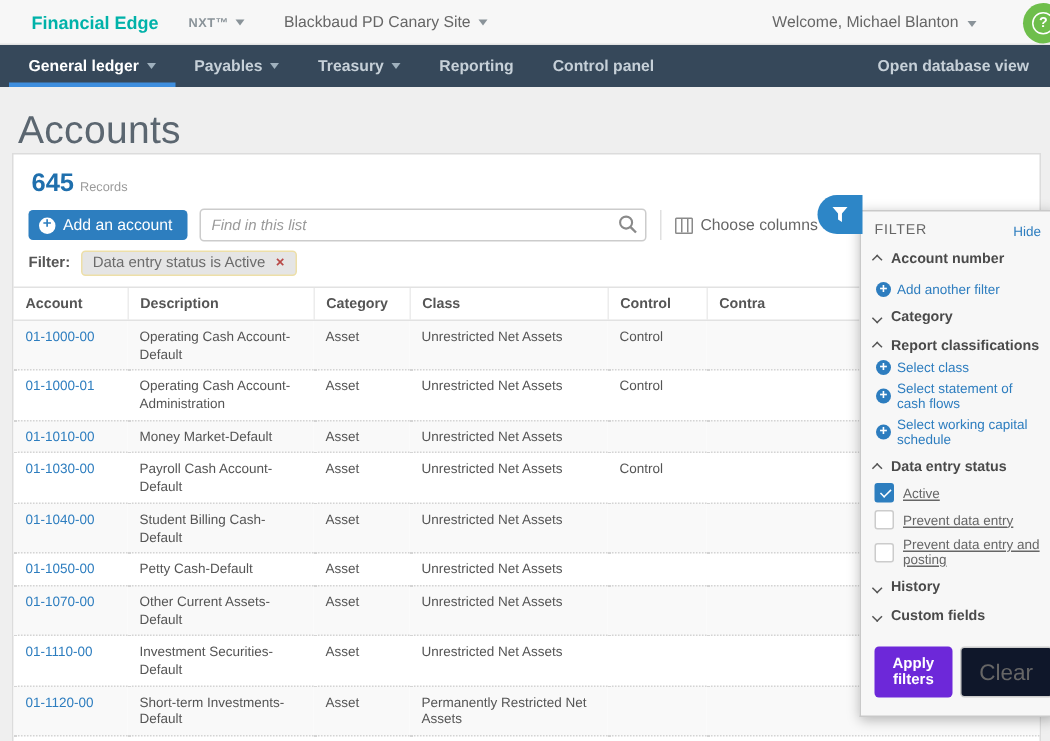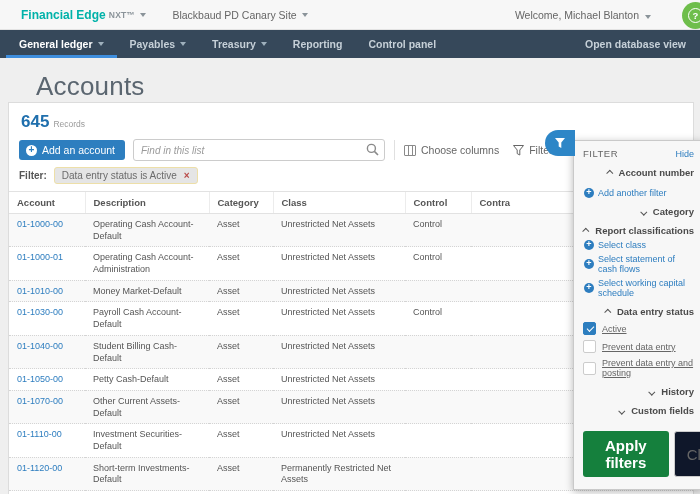--- a/index.html
+++ b/index.html
@@ -4,21 +4,21 @@
 <style>
   * { margin:0; padding:0; box-sizing:border-box; }
   html,body { width:700px; height:494px; overflow:hidden;
     font-family:"Liberation Sans", sans-serif; background:#efefef; }
   .stage { position:relative; width:700px; height:494px; overflow:hidden; }
 
   
   .topbar { height:30px; background:#f7f7f7; border-bottom:1px solid #e3e3e3;
     display:flex; align-items:center; padding:0 21px; position:relative; }
   .brand { color:#00b2a9; font-weight:bold; font-size:12px; }
-  .brand-nxt { color:#8a9399; font-size:8.5px; font-weight:bold; margin-left:3px; letter-spacing:.3px; }
+  .brand-nxt { color:#8a9399; font-size:8.5px; font-weight:bold; margin-left:20px; letter-spacing:.3px; }
   .caret { display:inline-block; width:0; height:0; border-left:3.5px solid transparent;
     border-right:3.5px solid transparent; border-top:4px solid #8a9399; margin-left:5px; }
   .site { color:#666; font-size:10.5px; margin-left:26px; }
   .topbar-right { margin-left:auto; display:flex; align-items:center; }
   .welcome { color:#666; font-size:10.5px; margin-right:28px; }
   .welcome .caret { margin-left:6px; }
   .help-btn { position:absolute; right:-9px; top:2px; width:27px; height:27px;
     border-radius:50%; background:#6ebe4b; display:flex; align-items:center; justify-content:center; }
   .help-q { width:15px; height:15px; border:1.4px solid #fff; border-radius:50%;
     color:#fff; font-size:9.5px; font-weight:bold; display:flex; align-items:center; justify-content:center; }
@@ -27,38 +27,38 @@
   .navbar { height:28px; background:#36485a; display:flex; align-items:stretch; padding:0 6px; }
   .nav-item { display:flex; align-items:center; padding:0 13px; color:#c6d0d8;
     font-size:10.5px; font-weight:bold; cursor:pointer; position:relative; }
   .nav-item .caret { border-top-color:#9fb0bd; }
   .nav-item.active { color:#fff; }
   .nav-item.active::after { content:""; position:absolute; left:0; right:0; bottom:0; height:3px; background:#3e8ede; }
   .db-link { margin-left:auto; display:flex; align-items:center; color:#c6d0d8;
     font-size:10.5px; font-weight:bold; padding:0 8px; cursor:pointer; }
 
   
-  .page-head { padding:13px 12px 9px 12px;margin-left:24px; }
+  .page-head { padding:13px 12px 9px 12px; }
   .page-title { font-size:26px; font-weight:400; color:#5b6670; letter-spacing:.2px; }
 
   
   .card { position:absolute; left:8px; right:6px; top:102px; bottom:0;
     background:#fff; border:1px solid #dcdcdc; border-bottom:none; }
   .records { padding:9px 12px 2px 12px; display:flex; align-items:baseline; }
   .rec-count { color:#1f6fad; font-weight:bold; font-size:17px; }
   .rec-label { color:#9a9a9a; font-size:8.5px; margin-left:4px;text-align:center; }
 
   
   .toolbar { display:flex; align-items:center; padding:5px 10px 5px 10px; }
   .btn-add { display:flex; align-items:center; background:#2d7ebf; color:#fff;
     font-size:10.5px; border:none; border-radius:3px; padding:4px 10px 4px 7px; cursor:pointer; }
   .plus-disc { width:11px; height:11px; border-radius:50%; background:#fff; color:#2d7ebf;
     font-size:10px; font-weight:bold; line-height:10px; text-align:center; margin-right:5px; }
   .search-wrap { position:relative; margin-left:8px; }
-  .search-input { width:252px; height:22px; border:1px solid #ccc; border-radius:3px;
+  .search-input { width:298px; height:22px; border:1px solid #ccc; border-radius:3px;
     font-size:10px; font-style:italic; color:#555; padding:0 24px 0 7px; outline:none; }
   .search-input::placeholder { color:#9a9a9a; font-style:italic; }
   .search-icon { position:absolute; right:6px; top:4px; }
   .tb-sep { width:1px; height:20px; background:#e0e0e0; margin:0 9px; }
   .tb-item { display:flex; align-items:center; color:#666; font-size:10.5px; cursor:pointer; }
   .tb-item + .tb-item { margin-left:14px; }
   .tb-item svg, .tb-item .colicon { margin-right:5px; }
   .colicon { width:12px; height:11px; border:1px solid #8a8a8a; border-radius:1px;
     display:inline-block; position:relative; }
   .colicon::before, .colicon::after { content:""; position:absolute; top:0; bottom:0; width:1px; background:#8a8a8a; }
@@ -87,40 +87,40 @@
     background:#2d86c7; border-radius:13px 0 0 13px; display:flex; align-items:center;
     justify-content:center; cursor:pointer; z-index:6; }
 
   
   .filter-panel { position:absolute; left:573px; top:140px; width:130px; z-index:5;
     background:#f7f7f7; border:1px solid #c9c9c9; border-right:none;
     box-shadow:0 2px 8px rgba(0,0,0,.28); padding:7px 9px 12px 9px; }
   .fp-head { display:flex; align-items:center; justify-content:space-between; margin-bottom:4px; }
   .fp-title { font-size:9.5px; color:#666; letter-spacing:.5px; }
   .fp-hide { font-size:9px; color:#2d7dbf; cursor:pointer; }
-  .fp-sec { display:flex; align-items:center; margin:8px 0 2px 0; cursor:pointer;justify-content:flex-end; }
+  .fp-sec { display:flex; align-items:center; margin:8px 0 2px 0; cursor:pointer; }
   .chev { display:inline-block; width:5px; height:5px; border-left:1.5px solid #555;
     border-top:1.5px solid #555; margin-right:6px; }
   .chev.up { transform:rotate(45deg) translateY(1px); }
   .chev.down { transform:rotate(225deg) translateY(-1px); }
   .fp-sec-label { font-size:9.5px; font-weight:bold; color:#4a4a4a; }
   .fp-link { display:flex; align-items:center; font-size:9px; color:#2d7dbf; margin:4px 0 4px 1px; cursor:pointer; }
   .fp-link.gap { margin-top:10px; }
   .pluscirc { width:10px; height:10px; border-radius:50%; background:#2d7dbf; color:#fff;
     font-size:9px; font-weight:bold; line-height:9px; text-align:center; margin-right:4px; flex:0 0 10px; }
   .fp-check { display:flex; align-items:center; margin:5px 0; cursor:pointer; }
   .cb { width:13px; height:13px; border:1px solid #ccc; background:#fff; border-radius:2px;
     margin-right:6px; flex:0 0 13px; position:relative; }
   .cb.checked { background:#2d7ebf; border-color:#2d7ebf; }
   .cb.checked::after { content:""; position:absolute; left:2.5px; top:3px; width:6px; height:3px;
     border-left:1.6px solid #fff; border-bottom:1.6px solid #fff; transform:rotate(-45deg); }
   .fp-check-label { font-size:9px; color:#666;text-decoration:underline; }
   .fp-actions { display:flex; margin-top:15px; }
-  .btn-apply { background:#15803d; color:#fff; border:none; border-radius:3px;
-    font-size:15px; font-weight:bold; padding:6px 22px; cursor:pointer; }
+  .btn-apply { background:#6d28d9; color:#fff; border:none; border-radius:3px;
+    font-size:10px; font-weight:bold; padding:6px 12px; cursor:pointer; }
   .btn-clear { background:#0f172a; color:#666; border:1px solid #ccc; border-radius:3px;
     font-size:15px; padding:6px 12px; margin-left:5px; cursor:pointer; }
 </style>
 </head>
 <body>
 
 <div class="stage">
 
   <header class="topbar">
     <span class="brand">Financial Edge</span>

